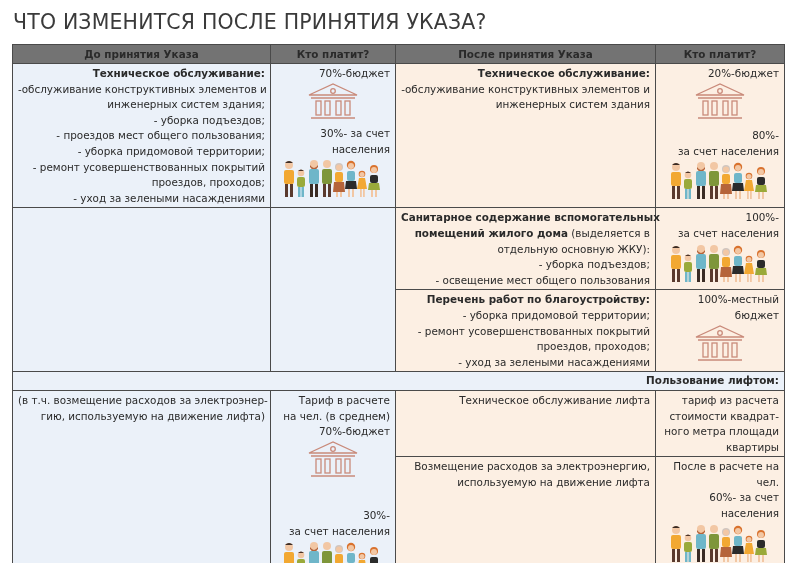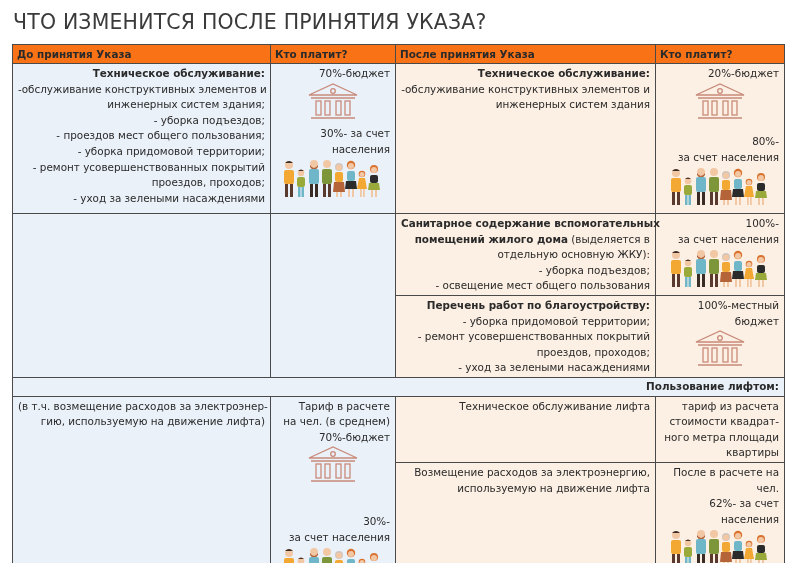--- a/index.html
+++ b/index.html
@@ -12,21 +12,21 @@
       transform: scaleX(0.93); transform-origin: left top;
     }
     table.main {
       position: absolute; left: 12px; top: 44px; width: 772px;
       border-collapse: collapse; table-layout: fixed;
       font-size: 10.4px; line-height: 15.6px;
     }
     table.main td, table.main th {
       border: 1.5px solid #4a4a4a; vertical-align: top; padding: 2px 5px 1px 5px; text-align: right;
     }
-    table.main th { background: #f97316; font-weight: bold; text-align: left; height: 19px; padding: 1px 4px; line-height: 16px; }
+    table.main th { background: #737373; font-weight: bold; text-align: center; height: 19px; padding: 1px 4px; line-height: 16px; }
     .blue { background: #ebf1f9; }
     .peach { background: #fcefe3; }
     .b { font-weight: bold; }
     .line { display: block; white-space: nowrap; }
     .icon-wrap { display: block; text-align: center; }
     .bank svg { display: inline-block; }
     .fam { display: block; text-align: center; margin-top: 2px; }
     .fam svg { display: inline-block; }
   </style>
 </head>
@@ -144,21 +144,21 @@
                 <circle cx="28" cy="9" r="2.3"></circle>
                 <line x1="6" y1="16" x2="50" y2="16"></line>
                 <rect x="11" y="19" width="5" height="14"></rect>
                 <rect x="20" y="19" width="5" height="14"></rect>
                 <rect x="31" y="19" width="5" height="14"></rect>
                 <rect x="40" y="19" width="5" height="14"></rect>
                 <line x1="6" y1="36" x2="50" y2="36"></line>
               </g>
             </svg>
         </span>
-        <span class="line" style="margin-top:8px">80%-</span>
+        <span class="line" style="margin-top:2px">80%-</span>
         <span class="line">за счет населения</span>
         <span class="fam">
           <svg width="104" height="40" viewBox="0 0 104 40">
             <g>
               <circle cx="8" cy="6" r="4" fill="#f2c7a4"></circle>
                 <path d="M4 4 Q8 0 12 4" fill="#3a2b24"></path>
                 <rect x="3" y="11" width="10" height="14" rx="2" fill="#f2a832"></rect>
                 <rect x="4" y="25" width="3" height="13" fill="#5a3a2e"></rect>
                 <rect x="9" y="25" width="3" height="13" fill="#5a3a2e"></rect>
               <circle cx="20" cy="14" r="3.3" fill="#f2c7a4"></circle>
@@ -388,21 +388,21 @@
     </tr>
 
     <tr>
       <td class="peach">
         <span class="line">Возмещение расходов за электроэнергию,</span>
         <span class="line">используемую на движение лифта</span>
       </td>
       <td class="peach">
         <span class="line">После в расчете на</span>
         <span class="line">чел.</span>
-        <span class="line">62%- за счет</span>
+        <span class="line">60%- за счет</span>
         <span class="line">населения</span>
         <span class="fam">
           <svg width="104" height="40" viewBox="0 0 104 40">
             <g>
               <circle cx="8" cy="6" r="4" fill="#f2c7a4"></circle>
                 <path d="M4 4 Q8 0 12 4" fill="#3a2b24"></path>
                 <rect x="3" y="11" width="10" height="14" rx="2" fill="#f2a832"></rect>
                 <rect x="4" y="25" width="3" height="13" fill="#5a3a2e"></rect>
                 <rect x="9" y="25" width="3" height="13" fill="#5a3a2e"></rect>
               <circle cx="20" cy="14" r="3.3" fill="#f2c7a4"></circle>

